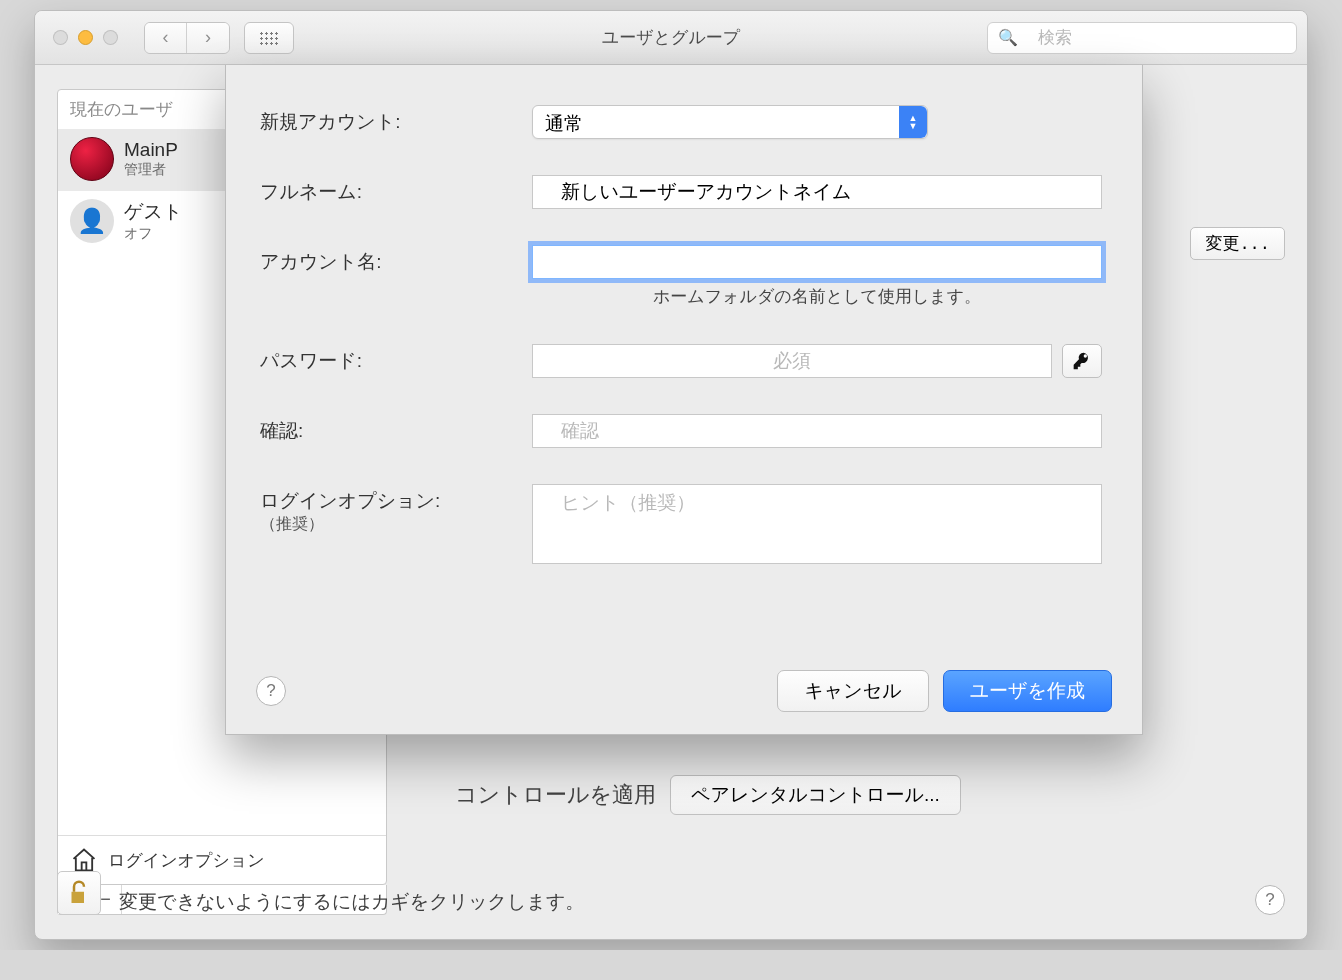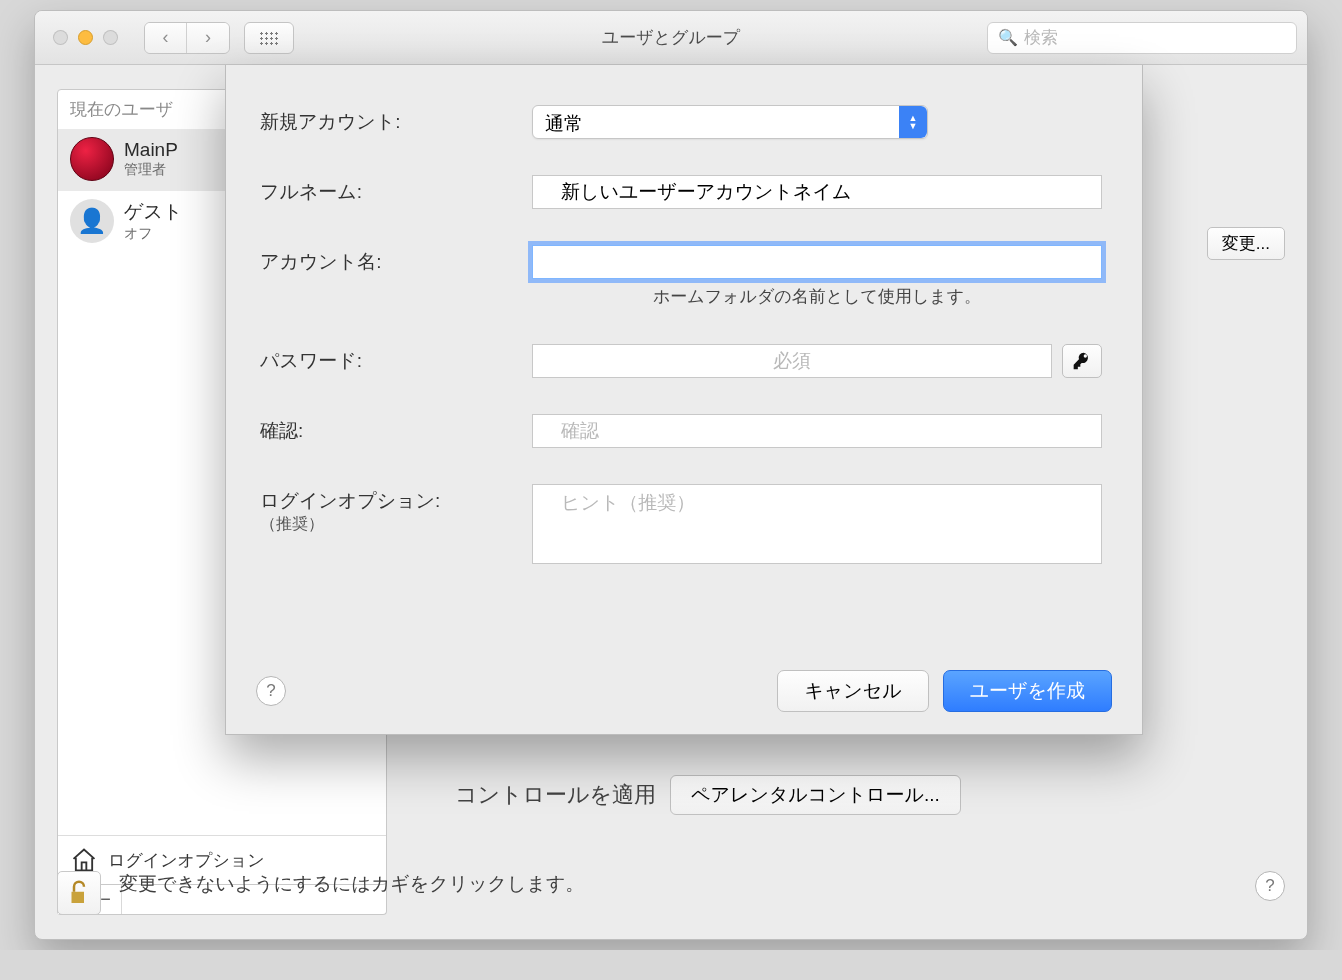--- a/index.html
+++ b/index.html
@@ -19,21 +19,21 @@
   .nav-seg button { width: 42px; background: linear-gradient(#fdfdfd,#f0f0f0); border: none; border-right: 1px solid #d0d0d0; color: #8e8e8e; font-size: 18px; cursor: default; }
   .nav-seg button:last-child { border-right: none; }
 
   .grid-btn { margin-left: 14px; width: 50px; height: 32px; border: 1px solid #c4c4c4; border-radius: 6px; background: linear-gradient(#fdfdfd,#f0f0f0); display:flex; align-items:center; justify-content:center; }
   .grid-btn .g { width: 20px; height: 14px; background-image: radial-gradient(#7a7a7a 1.3px, transparent 1.3px); background-size: 5px 5px; }
 
   .win-title { position:absolute; left:0; right:0; text-align:center; color:#4b4b4b; font-size:17px; pointer-events:none; }
 
   .search { margin-left:auto; width:310px; height:32px; border:1px solid #d0d0d0; border-radius:6px; background:#fff; display:flex; align-items:center; padding:0 10px; }
   .search span.ico { color:#bfbfbf; font-size:16px; margin-right:6px; }
-  .search input { border:none; outline:none; width:100%; font-size:17px; color:#6e6e6e; background:transparent; }
+  .search input { border:none; outline:none; width:100%; font-size:17px; color:#6e6e6e; background:transparent;margin-left:14px; }
 
   
   .content { display:flex; position:relative; height: calc(100% - 54px); padding: 24px 22px; gap: 18px; }
   .sidebar { width: 330px; display:flex; flex-direction:column; }
   .listbox { flex:1; border:1px solid #c9c9c9; border-radius:4px; background:#fff; overflow:hidden; display:flex; flex-direction:column; }
   .sec-hd { padding: 8px 12px; color:#888; font-size:17px; }
   .cur-user { display:flex; align-items:center; gap:10px; padding:8px 12px 10px; background:#e9e9e9; }
   .avatar { width:44px; height:44px; border-radius:50%; background: radial-gradient(circle at 35% 30%, #e24, #7b0018); border:1px solid #600012; }
   .cur-user .nm { font-size:19px; color:#2a2a2a; }
   .cur-user .rl { font-size:14px; color:#6c6c6c; }
@@ -42,26 +42,26 @@
   .other-user .nm { font-size:19px; color:#2a2a2a; }
   .other-user .rl { font-size:14px; color:#6c6c6c; }
 
   .login-opt { margin-top:auto; border-top:1px solid #ddd; display:flex; align-items:center; gap:10px; padding:10px 12px; color:#363636; font-size:17px;}
   .login-opt svg { width:28px; height:28px; }
   .pm-row { display:flex; border:1px solid #c9c9c9; border-top:none; height:30px; border-radius: 0 0 4px 4px; background:#fff; }
   .pm-row button { width:32px; border:none; border-right:1px solid #d9d9d9; background:#fff; color:#4a4a4a; font-size:18px; cursor:pointer;}
   .pm-row div.fill { flex:1; border-left: none; }
 
   .rightside { flex:1; position:relative; }
-  .change-btn { position:absolute; right: 0; top: 138px; padding: 4px 14px; font-size:17px; border:1px solid #c0c0c0; border-radius:5px; background:linear-gradient(#fefefe,#f1f1f1); }
+  .change-btn { position:absolute; right: 0; top: 138px; padding: 4px 14px; font-size:17px; border:1px solid #c0c0c0; border-radius:5px; background:linear-gradient(#fefefe,#f1f1f1);font-family:Liberation Mono, monospace; }
   .parental-row { position:absolute; bottom: 100px; left: 50px; right: 20px; display:flex; align-items:center; gap: 14px; }
   .parental-row .lbl { color:#424242; font-size:22px; }
   .parental-row button { padding: 6px 20px; font-size:19px; border:1px solid #c0c0c0; border-radius:6px; background:linear-gradient(#fefefe,#f1f1f1); }
 
-  .footer { position:absolute; bottom: 24px; left: 22px; right: 22px; display:flex; align-items:flex-start; gap: 18px; color:#3e3e3e; font-size:19px; }
+  .footer { position:absolute; bottom: 24px; left: 22px; right: 22px; display:flex; align-items:flex-end; gap: 18px; color:#3e3e3e; font-size:19px; }
   .lock { width:44px; height:44px; border:1px solid #c9c9c9; border-radius:5px; background:linear-gradient(#fefefe,#f1f1f1); display:flex; align-items:center; justify-content:center; }
   .lock svg { width:30px; height:30px; fill:#c9a23b;}
   .help-circ { margin-left:auto; width:30px; height:30px; border:1.5px solid #b5b5b5; border-radius:50%; display:flex; align-items:center; justify-content:center; color:#7a7a7a; font-size:17px; background:#fff;}
 
   
   .sheet { position:absolute; top:54px; left:190px; width: 918px; height: 670px; background:#ececec; border:1px solid #bcbcbc; border-top:none; box-shadow: 0 24px 48px rgba(0,0,0,0.32); }
   .form { padding: 40px 34px 20px; }
   .form-row { display:flex; align-items:flex-start; margin-bottom: 36px; }
   .form-row.tight { margin-bottom: 14px; }
   .form-row label { width: 272px; text-align:left; padding-right:20px; color:#333; font-size:19px; padding-top: 4px; }

